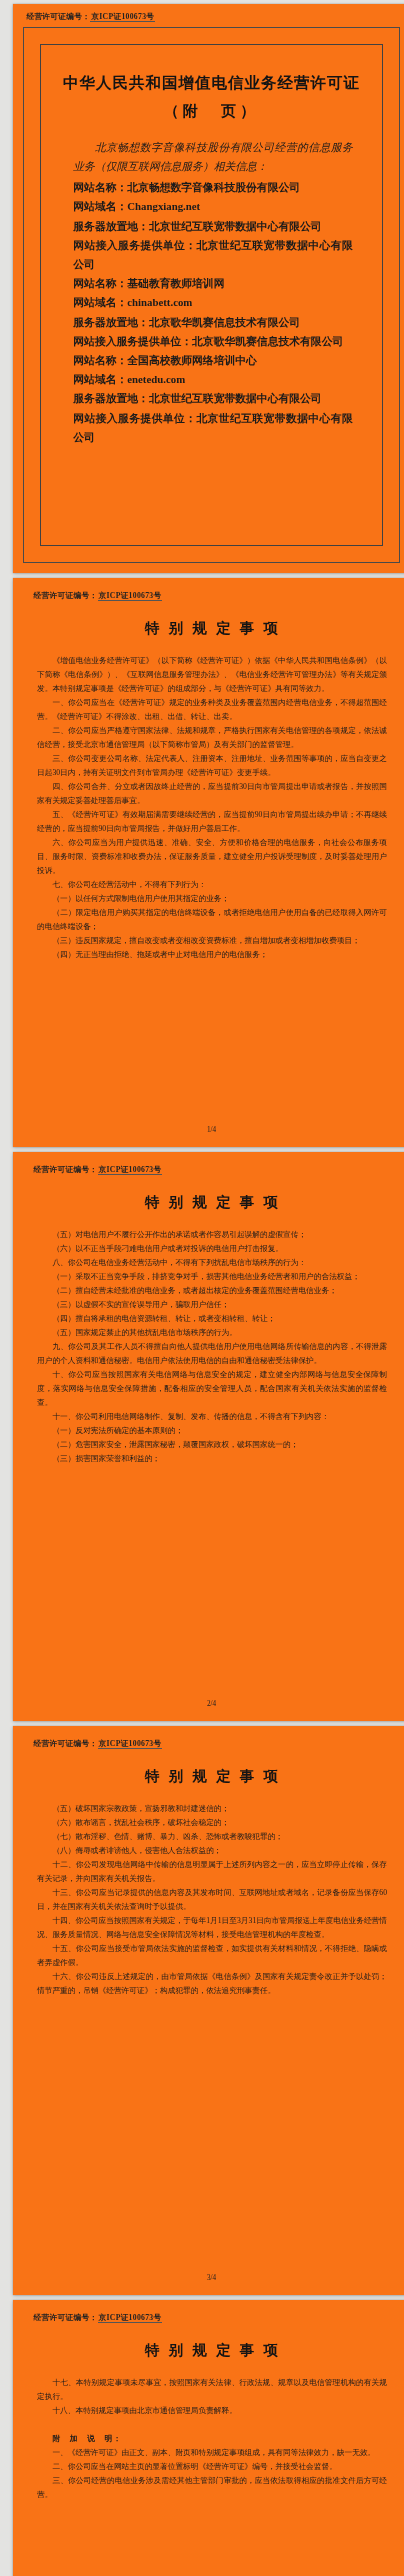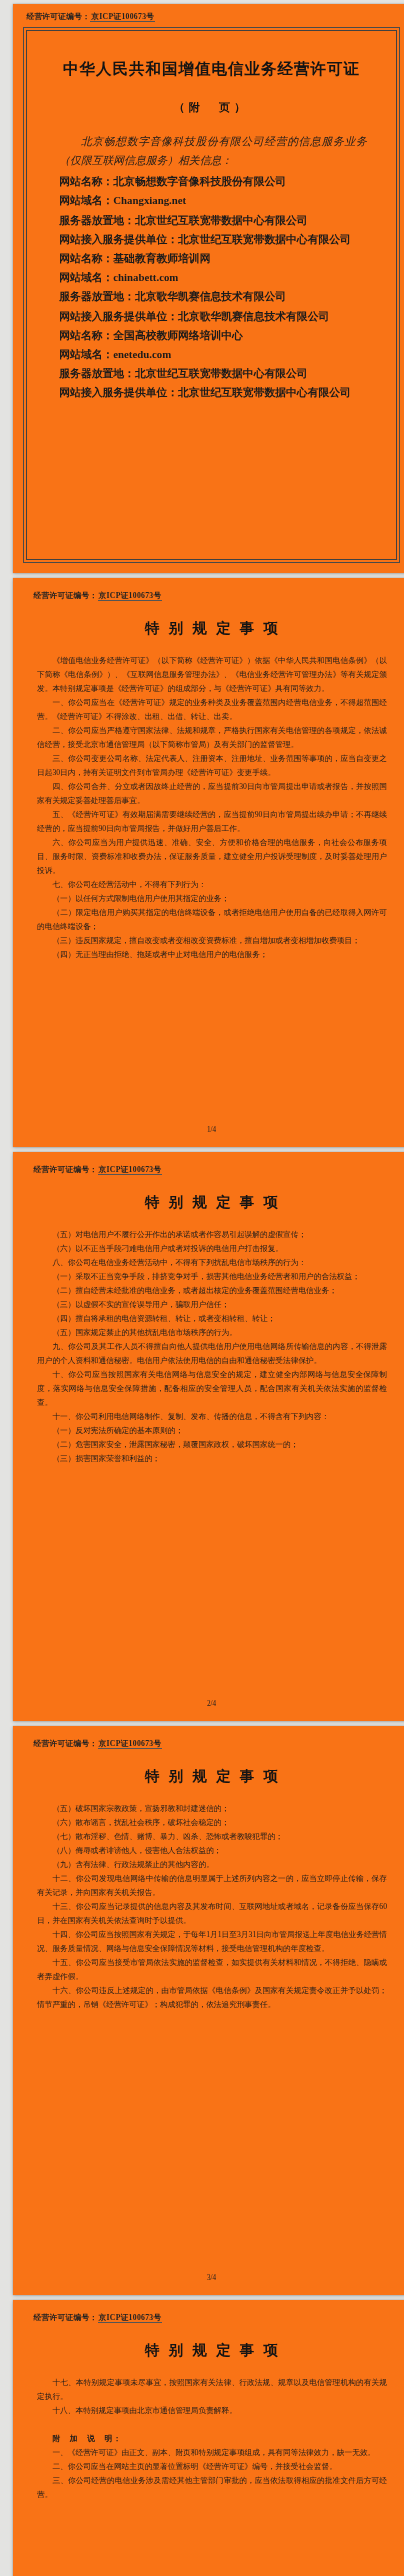--- a/index.html
+++ b/index.html
@@ -25,34 +25,34 @@
 
   
   .cert-header {
     position:absolute; top:7.7px; left:13.4px;
     font-size:7.7px; font-weight:bold; color:#222; letter-spacing:0.3px;
     z-index:2;
   }
   .lic-no { border-bottom:0.5px solid #555; padding:0 1px; }
   .frame-outer {
     position:absolute; top:23px; left:10.3px; right:10.3px; bottom:10.3px;
-    border:0.5px solid #4a4a4a; padding:2px; box-sizing:border-box;
+    border:0.5px solid #4a4a4a; padding:16px; box-sizing:border-box;
   }
   .frame-inner {
     width:100%; height:100%;
     border:1.5px solid #414141; box-sizing:border-box;
     overflow:hidden;
   }
   .cert-title {
     text-align:center; font-size:15.5px; font-weight:bold;
     letter-spacing:1px; margin:28px 14.4px 0; color:#141414;
   }
   .cert-subtitle {
-    text-align:center; font-size:11px; font-weight:bold;
-    letter-spacing:4.1px; margin-top:20px; color:#141414;
+    text-align:center; font-size:15px; font-weight:bold;
+    letter-spacing:4.1px; margin-top:8px; color:#141414;
   }
   .cert-body {
     margin:16.5px 29px 0 32px;
     font-size:10.8px; line-height:1.78; text-align:justify;
   }
   .cert-intro { text-indent:2em; margin:0 0 2.1px;font-style:italic; }
   .entry { margin:0;font-weight:bold; }
 
   
   .prov-header {
@@ -157,21 +157,20 @@
   <section class="page page-4">
     <div class="prov-header">
       <span>经营许可证编号：</span><span class="lic-no">京ICP证100673号</span>
     </div>
     <h2 class="prov-title">特别规定事项</h2>
     <div class="prov-body">
       <p>（五）破坏国家宗教政策，宣扬邪教和封建迷信的；</p>
       <p>（六）散布谣言，扰乱社会秩序，破坏社会稳定的；</p>
       <p>（七）散布淫秽、色情、赌博、暴力、凶杀、恐怖或者教唆犯罪的；</p>
       <p>（八）侮辱或者诽谤他人，侵害他人合法权益的；</p>
-      <p>（九）含有法律、行政法规禁止的其他内容的。</p>
       <p>十二、你公司发现电信网络中传输的信息明显属于上述所列内容之一的，应当立即停止传输，保存有关记录，并向国家有关机关报告。</p>
       <p>十三、你公司应当记录提供的信息内容及其发布时间、互联网地址或者域名，记录备份应当保存60日，并在国家有关机关依法查询时予以提供。</p>
       <p>十四、你公司应当按照国家有关规定，于每年1月1日至3月31日向市管局报送上年度电信业务经营情况、服务质量情况、网络与信息安全保障情况等材料，接受电信管理机构的年度检查。</p>
       <p>十五、你公司应当接受市管局依法实施的监督检查，如实提供有关材料和情况，不得拒绝、隐瞒或者弄虚作假。</p>
       <p>十六、你公司违反上述规定的，由市管局依据《电信条例》及国家有关规定责令改正并予以处罚；情节严重的，吊销《经营许可证》；构成犯罪的，依法追究刑事责任。</p>
     </div>
     <div class="page-footer">3/4</div>
   </section>
 
   <section class="page page-5">

